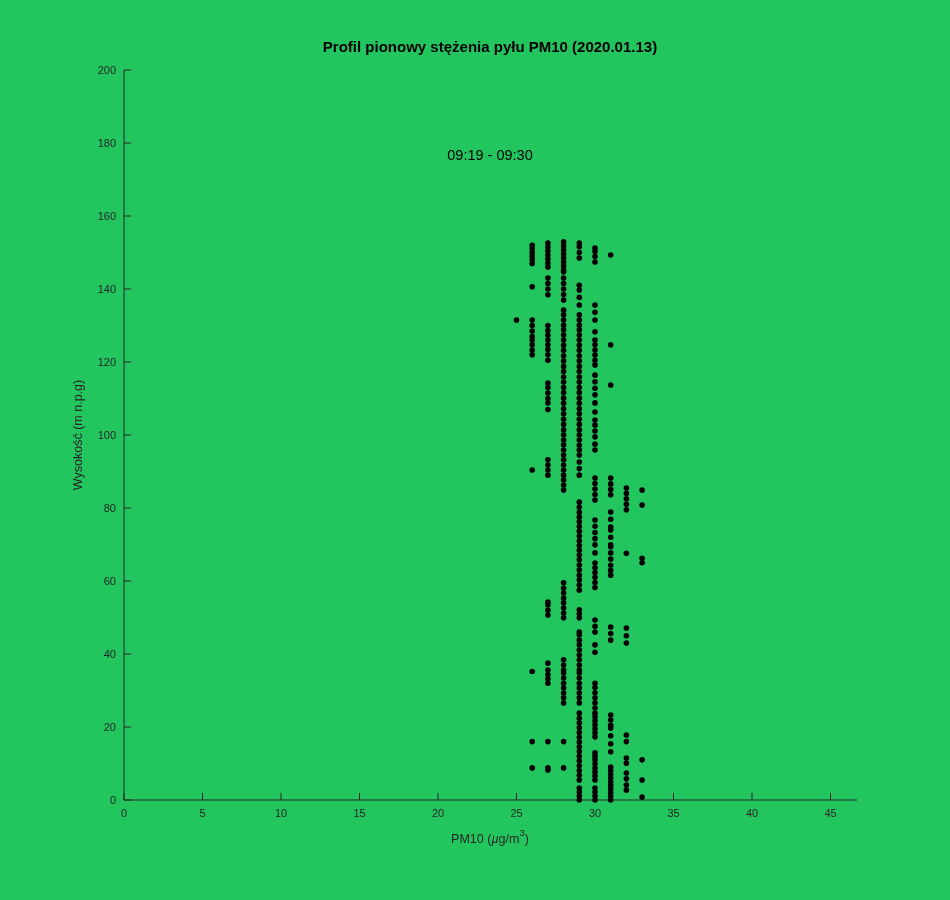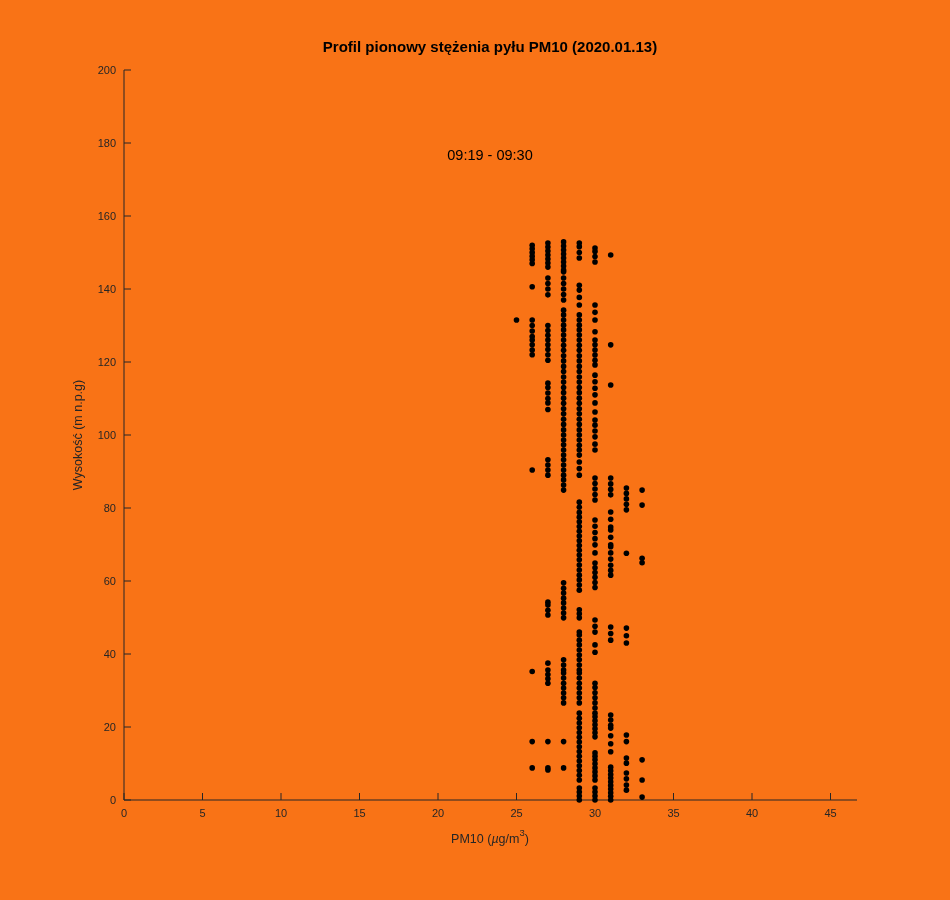--- a/index.html
+++ b/index.html
@@ -1,19 +1,19 @@
 <!DOCTYPE html>
 <html><head>
 <meta charset="utf-8">
 <style>
   html,body{
     margin:0;padding:0;background:#ffffff;
     font-family:"Liberation Sans",sans-serif;
   }
-  .figure{width:950px;height:900px;background:#f97316;position:relative;}
+  .figure{width:950px;height:900px;background:#22c55e;position:relative;}
   svg{display:block;}
   .chart-title{font-size:15px;font-weight:bold;fill:#000000;}
   .chart-annotation{font-size:14.5px;fill:#000000;}
   .tick-label{font-size:11px;fill:#262626;}
   .axis-label{font-size:12.5px;fill:#262626;}
   .axis-label .mu{font-style:italic;}
   .axis-label .sup{font-size:9.5px;}
 </style>
 </head>
 <body>

